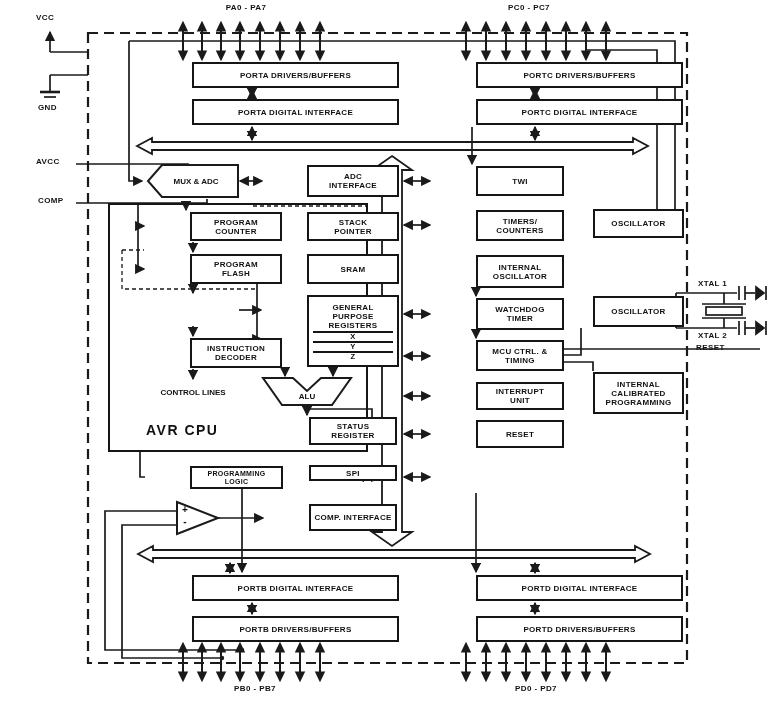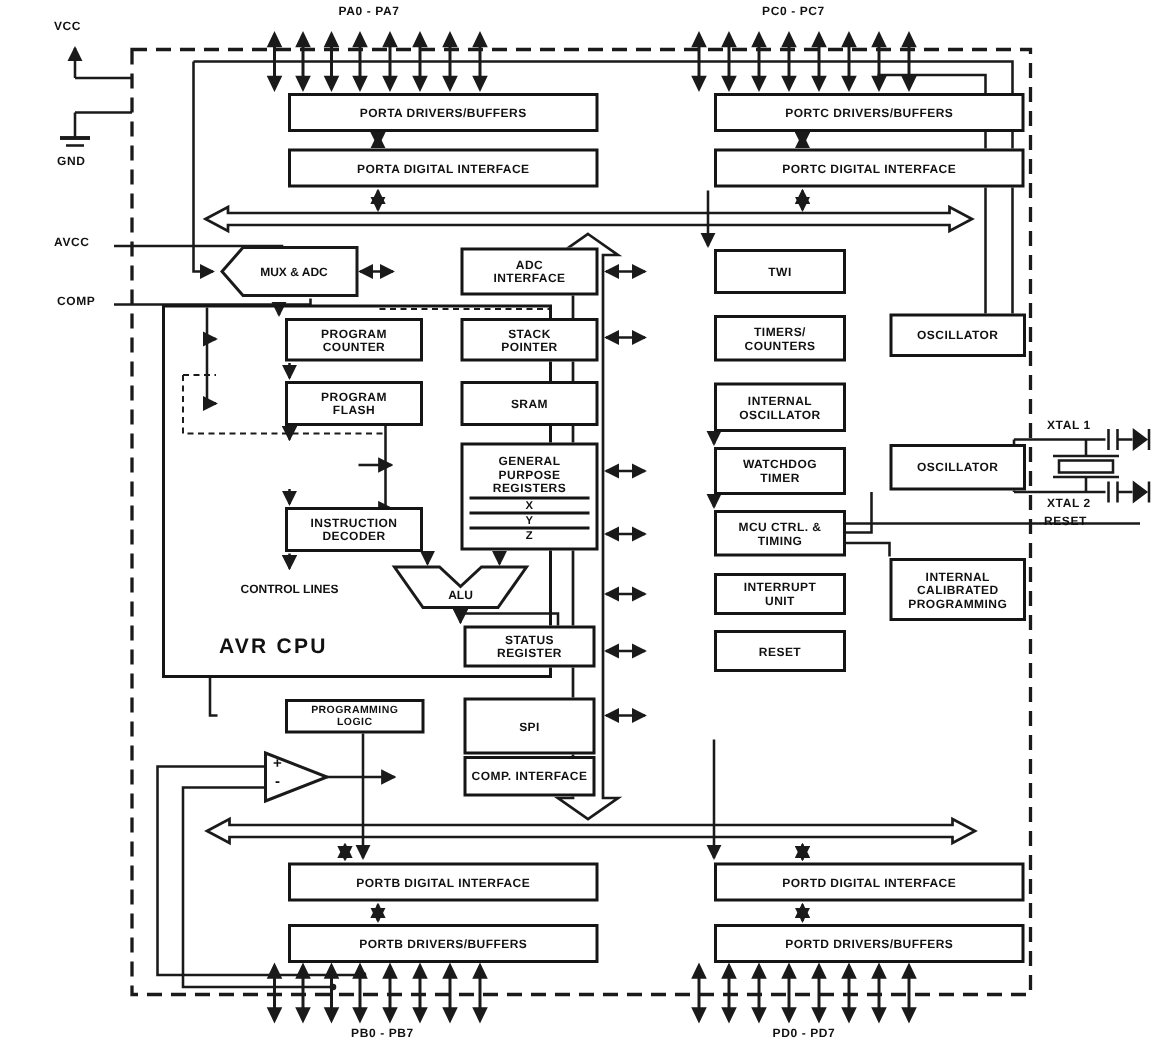--- a/index.html
+++ b/index.html
@@ -241,21 +241,21 @@
   <div class="gprr">Z</div>
 </div>
 
 <div class="bx n" style="left:146px;top:338px;width:92px;height:30px">INSTRUCTION DECODER</div>
 <div class="lbx" style="left:155px;top:380px;width:76px;height:24px">CONTROL LINES</div>
 <div class="lbx" style="left:287px;top:389px;width:40px;height:14px">ALU</div>
 <div class="bx n" style="left:265px;top:417px;width:88px;height:28px">STATUS REGISTER</div>
 <div class="lb big" style="left:146px;top:422px">AVR CPU</div>
 
 <div class="bx n" style="left:146px;top:466px;width:93px;height:23px;font-size:7px;line-height:8px">PROGRAMMING LOGIC</div>
-<div class="bx" style="left:265px;top:465px;width:88px;height:38px">SPI</div>
+<div class="bx" style="left:265px;top:465px;width:88px;height:16px">SPI</div>
 <div class="bx" style="left:265px;top:504px;width:88px;height:27px;padding:1px 0">COMP. INTERFACE</div>
 <div class="lbx" style="left:180px;top:504px;width:10px;height:10px;font-size:10px">+</div>
 <div class="lbx" style="left:180px;top:516px;width:10px;height:10px;font-size:10px">-</div>
 
 <div class="bx" style="left:432px;top:210px;width:88px;height:31px;padding:1px 30px">TIMERS/ COUNTERS</div>
 <div class="bx" style="left:549px;top:209px;width:91px;height:29px">OSCILLATOR</div>
 <div class="bx n" style="left:432px;top:255px;width:88px;height:33px">INTERNAL OSCILLATOR</div>
 <div class="bx n" style="left:432px;top:298px;width:88px;height:32px">WATCHDOG TIMER</div>
 <div class="bx" style="left:549px;top:296px;width:91px;height:31px">OSCILLATOR</div>
 <div class="bx" style="left:432px;top:340px;width:88px;height:31px;padding:1px 14px">MCU CTRL. &amp; TIMING</div>

